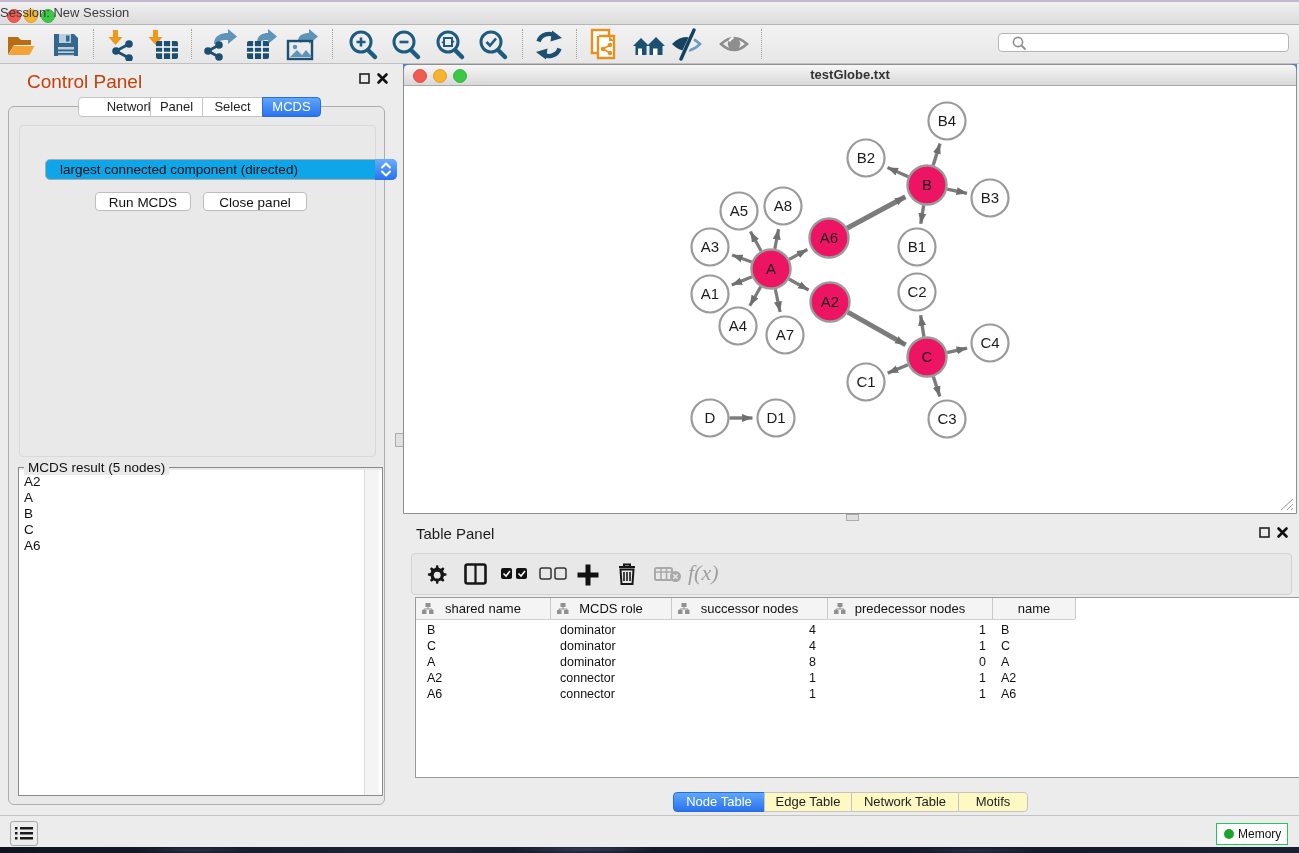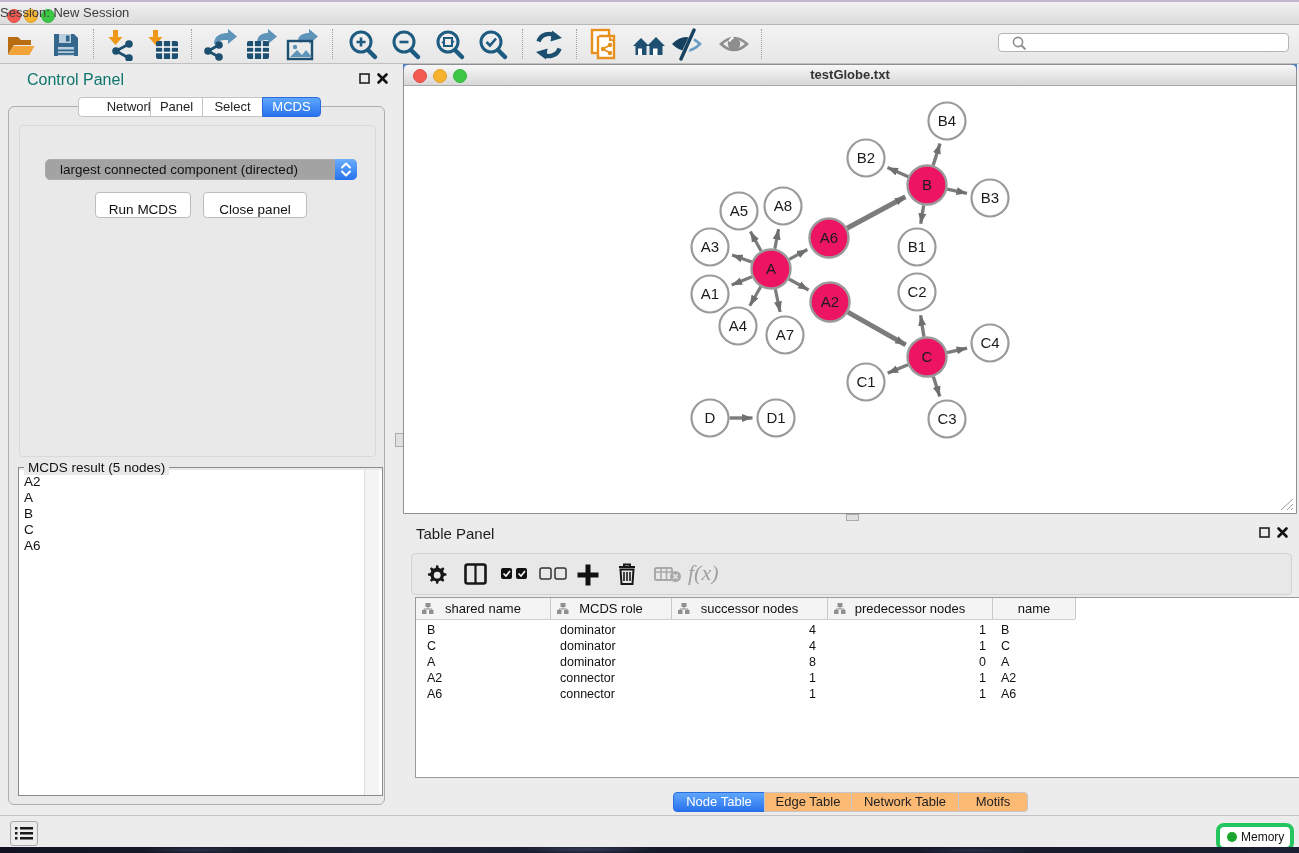--- a/index.html
+++ b/index.html
@@ -11,35 +11,35 @@
  background:linear-gradient(#f0f0f0,#dcdcdc);border-bottom:1px solid #b6b6b6;}
 #titlebar .tt{width:100%;text-align:left;font-size:13px;color:#3c3c3c;line-height:22px;}
 .tl{border-radius:50%;width:12px;height:12px;top:7px;}
 
 #toolbar{left:0;top:25px;width:1299px;height:38px;background:linear-gradient(#f2f2f2,#e7e7e7);
  border-bottom:1px solid #c0c0c0;}
 .sep{top:4px;height:30px;width:0;border-left:1px dotted #9f9f9f;}
 #search{left:998px;top:8px;width:289px;height:17px;background:#fff;border:1px solid #b5b5b5;
  border-radius:4px;}
 
-#cp-title{left:27px;top:71px;font-size:16px;color:#0f766e;}
+#cp-title{left:27px;top:71px;font-size:19px;color:#c2410c;}
 #cp-box{left:8px;top:106px;width:375px;height:697px;background:#e9e9e9;
  border:1px solid #aeaeae;border-radius:6px;}
 #cp-inner{left:10px;top:18px;width:355px;height:330px;border:1px solid #d9d9d9;border-radius:4px;}
 .tab{top:0;height:18px;background:#fff;border:1px solid #c4c4c4;font-size:13px;color:#222;
  text-align:center;line-height:18px;}
 #tabs{left:78px;top:97px;width:243px;height:20px;}
 #opt{width:355px;text-align:center;top:12px;font-size:14px;color:#111;left:0;}
-#dd{left:25px;top:33px;width:310px;height:19px;background:#a3a3a3;border:1px solid #ababab;
- border-radius:5px;font-size:14px;color:#111;}
+#dd{left:25px;top:33px;width:310px;height:19px;background:#0ea5e9;border:1px solid #ababab;
+ border-radius:5px;font-size:14px;color:#111;padding-left:40px;}
 #dd .txt{left:14px;top:0;line-height:19px;font-size:13.5px;}
 #ddbtn{right:-1px;top:-1px;width:22px;height:21px;border-radius:0 5px 5px 0;
  background:linear-gradient(#6aaefc,#2671ee);}
 .btn{top:66px;height:15px;background:#fff;border:1px solid #bdbdbd;border-radius:4px;
- font-size:13.5px;color:#111;text-align:center;line-height:15px;padding-top:9px;}
+ font-size:13.5px;color:#111;text-align:center;line-height:15px;padding-top:2px;}
 #fieldset{left:9px;top:360px;width:363px;height:327px;border:1px solid #8a8a8a;}
 #legend{left:5px;top:-8px;background:#e9e9e9;padding:0 4px;font-size:13.5px;color:#111;}
 #fs-white{left:0;top:2px;width:363px;height:325px;background:#fff;}
 #fs-scroll{right:3px;top:0px;width:14px;height:325px;background:#f4f4f4;border-left:1px solid #dcdcdc;}
 #fs-list{left:5px;top:4px;font-size:13.5px;color:#111;line-height:16px;}
 
 #gwin{left:403px;top:64px;width:892px;height:448px;background:#fff;border:1px solid #8f8f8f;
  border-radius:4px 4px 0 0;}
 #gtitle{left:0;top:0;width:892px;height:20px;background:linear-gradient(#f7f7f7,#d8d8d8);
  border-bottom:1px solid #a9a9a9;border-radius:4px 4px 0 0;}
@@ -49,27 +49,27 @@
 
 #tp-title{left:416px;top:525px;font-size:15px;color:#1c1c1c;}
 #tp-toolbar{left:411px;top:553px;width:879px;height:40px;background:#e8e8e8;
  border:1px solid #d2d2d2;border-radius:4px;}
 #ttable{left:415px;top:597px;width:875px;height:179px;background:#fff;border:1px solid #9a9a9a;padding-left:34px;}
 #thead{left:0;top:0;width:659px;height:21px;background:#f4f4f4;border-bottom:1px solid #cfcfcf;}
 .th{top:0;height:21px;border-right:1px solid #c9c9c9;font-size:13px;color:#111;}
 .th .lab{width:100%;text-align:center;line-height:21px;}
 .td{font-size:12.5px;color:#111;line-height:16px;}
 #tabs2{left:673px;top:792px;height:20px;}
-.tab2{top:0;height:18px;background:#fdba74;border:1px solid #c4c4c4;font-size:13px;color:#222;
+.tab2{top:0;height:18px;background:#fef9c3;border:1px solid #c4c4c4;font-size:13px;color:#222;
  text-align:center;line-height:18px;}
 
 #status{left:0;top:815px;width:1299px;height:32px;background:#ececec;border-top:1px solid #c3c3c3;}
 #listbtn{left:10px;top:5px;width:26px;height:23px;border:1px solid #a8a8a8;border-radius:3px;}
-#membtn{left:1216px;top:7px;width:70px;height:20px;background:#fff;border:4px solid #22c55e;
- border-radius:8px;font-size:12px;color:#111;}
+#membtn{left:1216px;top:7px;width:70px;height:20px;background:#fff;border:1px solid #22c55e;
+ border-radius:0;font-size:12px;color:#111;}
 #wallBot{left:0;top:847px;width:1299px;height:6px;
  background:radial-gradient(ellipse 80px 5px at 15% 50%, #2a3148 0%, transparent 70%),radial-gradient(ellipse 100px 6px at 45% 40%, #323a55 0%, transparent 70%),radial-gradient(ellipse 90px 5px at 75% 60%, #272e45 0%, transparent 70%),linear-gradient(90deg,#10131f,#1d2335 30%,#121626 60%,#1a1f31);}
 svg{display:block;}
 </style></head>
 <body>
 <div class="abs" id="wallTop"></div>
 <div class="abs" id="titlebar">
  <div class="abs tl" style="left:7px;background:#f25a52;border:0.5px solid #dd4f47;"></div>
  <div class="abs tl" style="left:24px;background:#f6b32f;border:0.5px solid #e2a02a;"></div>
  <div class="abs tl" style="left:41px;background:#3cc846;border:0.5px solid #34b53e;"></div>

